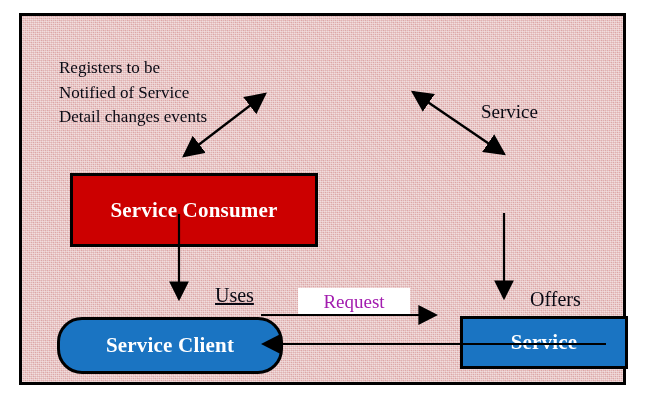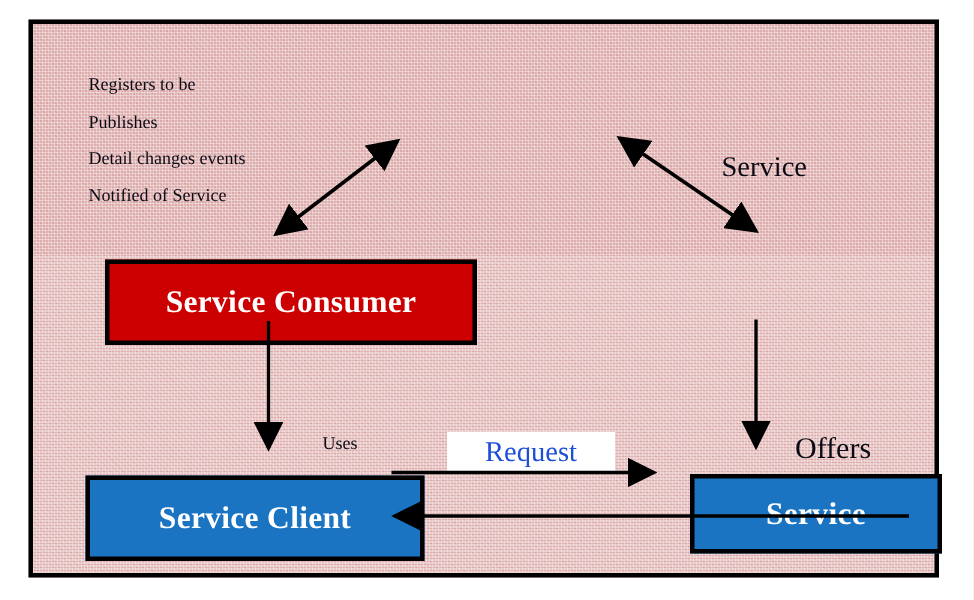--- a/index.html
+++ b/index.html
@@ -28,50 +28,50 @@
     background-image:
       repeating-linear-gradient(0deg,   rgba(255,255,255,0.38) 0px, rgba(255,255,255,0.38) 1px, rgba(0,0,0,0) 1px, rgba(0,0,0,0) 2px),
       repeating-linear-gradient(90deg,  rgba(255,255,255,0.30) 0px, rgba(255,255,255,0.30) 1px, rgba(0,0,0,0) 1px, rgba(0,0,0,0) 2px),
       repeating-linear-gradient(45deg,  rgba(210,130,130,0.28) 0px, rgba(210,130,130,0.28) 1px, rgba(0,0,0,0) 1px, rgba(0,0,0,0) 3px);
   }
 
   
   #notes {
     position: absolute;
     left: 37px;
-    top: 28px;
+    top: 40px;
     width: 250px;
     color: #0a0a14;
-    font-size: 12px;
+    font-size: 17px;
     line-height: 24.5px;
     white-space: nowrap;
   }
   #notes div { height: 24.5px; }
 
   
   .side-label {
     position: absolute;
     color: #0a0a14;
     font-size: 19px;
     line-height: 23px;
     white-space: nowrap;
   }
   #label-service-details { left: 459px; top: 84px; }
-  #label-uses  { left: 193px; top: 268px; font-size: 12px; }
+  #label-uses  { left: 193px; top: 268px; font-size: 20px; text-decoration: underline; }
   #label-offers{ left: 508px; top: 272px; font-size: 20px; }
 
   
   #request-box {
     position: absolute;
     left: 276px;
     top: 272px;
     width: 112px;
     height: 28px;
     background: #ffffff;
-    color: #1d4ed8;
+    color: #a21caf;
     font-size: 19px;
     display: flex;
     align-items: center;
     justify-content: center;
   }
 
   
   #registry {
     position: absolute;
     left: 262px;
@@ -125,45 +125,44 @@
     align-items: center;
     justify-content: center;
     color: #ffffff;
     font-weight: bold;
     font-size: 21px;
     letter-spacing: 0.2px;
   }
   .node.red  { background: #cc0000; }
   .node.blue { background: #1a74c2; }
 
-  #node-consumer { left: 48px;  top: 157px; width: 248px; height: 57px; }
+  #node-consumer { left: 48px;  top: 157px; width: 248px; height: 74px; }
   #node-provider { left: 369px; top: 155px; width: 229px; height: 58px; }
-  #node-client   { left: 35px;  top: 301px; width: 226px; height: 57px; }
+  #node-client   { left: 35px;  top: 301px; width: 226px; height: 57px; border-radius: 25px; }
   #node-service  { left: 438px; top: 300px; width: 168px; height: 53px; }
 
   
   #arrows {
     position: absolute;
     left: 0; top: 0;
     width: 649px; height: 400px;
     pointer-events: none;
   }
 </style>
 </head>
 <body>
 
 <div id="canvas">
 
   <div id="frame">
 
     <div id="notes">
       <div>Registers to be</div>
-      <div>Publishes</div>
+      <div>Notified of Service</div>
       <div>Detail changes events</div>
-      <div>Notified of Service</div>
     </div>
 
 
     <div class="side-label" id="label-service-details">
       <div>Service</div>
     </div>
 
     <div class="side-label" id="label-uses">Uses</div>
     <div class="side-label" id="label-offers">Offers</div>
 

